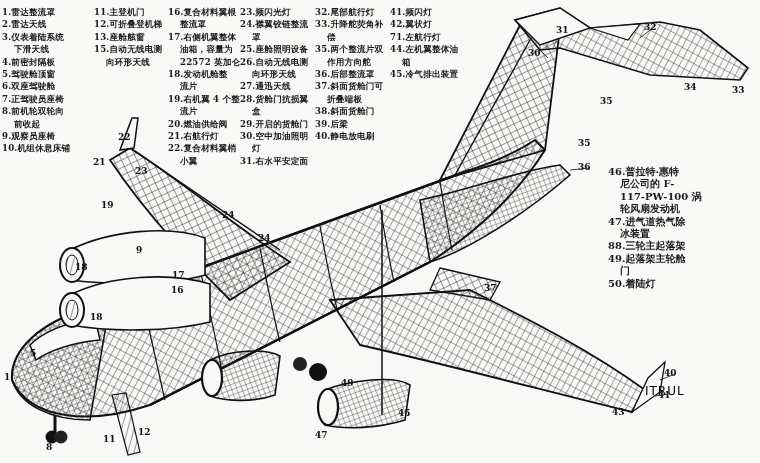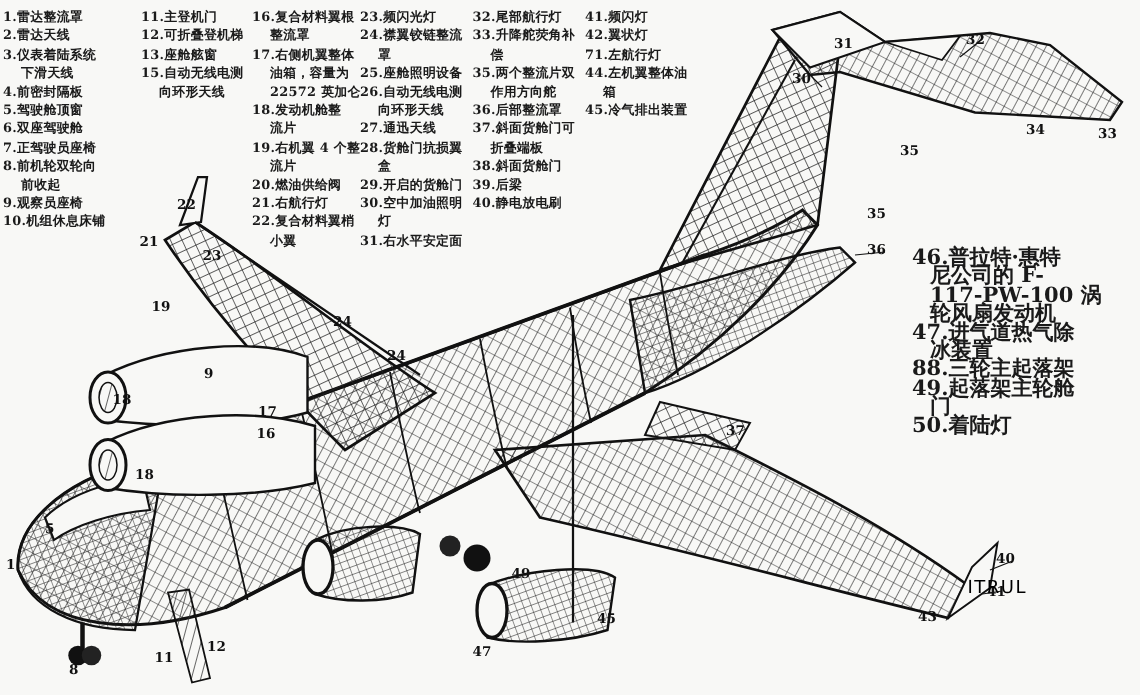--- a/index.html
+++ b/index.html
@@ -1,20 +1,20 @@
 <!DOCTYPE html>
 <html><head>
 <meta charset="utf-8">
 <style>
   html,body{margin:0;padding:0;background:#f7f7f5;}
   #stage{position:relative;width:760px;height:463px;overflow:hidden;background:#f8f8f6;font-family:"DejaVu Serif","Liberation Serif",serif;color:#1a1a1a;}
   .legend-col{position:absolute;top:6px;font-size:8.6px;line-height:12.4px;font-weight:bold;letter-spacing:0.2px;}
   .legend-item{white-space:pre-line;}
   .legend-item .cont{display:block;padding-left:12px;}
-  #legend-right{position:absolute;left:608px;top:166px;font-size:14px;line-height:12.4px;font-weight:bold;}
+  #legend-right{position:absolute;left:608px;top:166px;font-size:10px;line-height:12.4px;font-weight:bold;}
   svg#drawing{position:absolute;left:0;top:0;}
   .callout{position:absolute;font-size:9px;font-family:"DejaVu Serif","Liberation Serif",serif;color:#111;font-weight:bold;}
   .wm{position:absolute;left:645px;top:384px;font-size:12px;color:#000000;letter-spacing:1px;font-family:"DejaVu Sans",sans-serif;}
 </style>
 </head>
 <body>
 
 <div id="stage">
 
   <svg id="drawing" width="760" height="463" viewBox="0 0 760 463">

